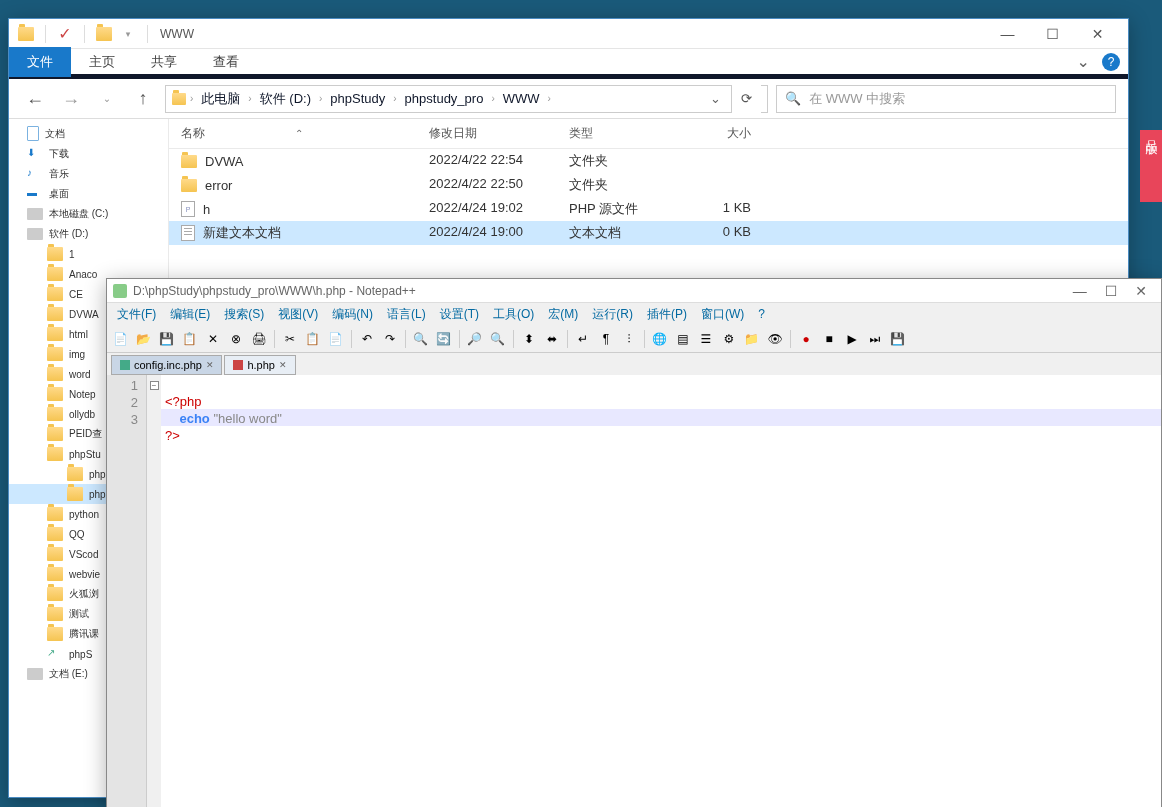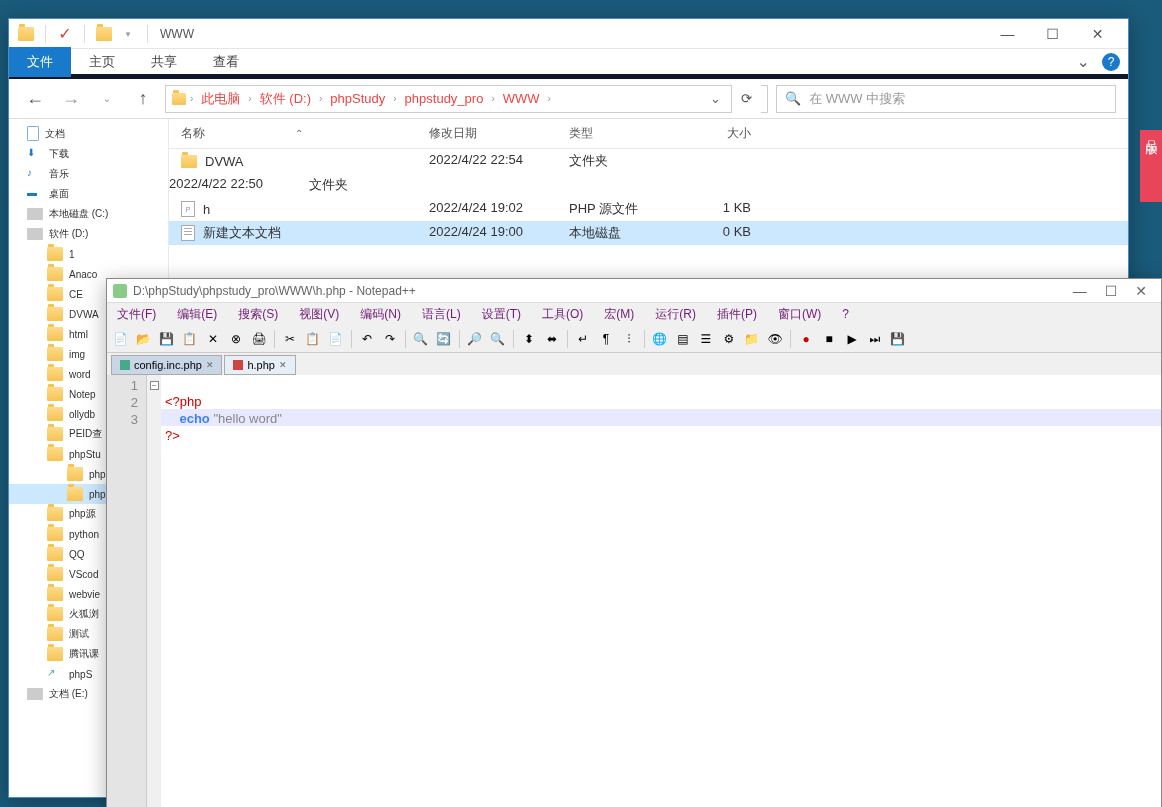--- a/index.html
+++ b/index.html
@@ -21,21 +21,21 @@
     .ribbon-tab { padding: 6px 18px; font-size: 13px; color: #444; cursor: pointer; }
     .ribbon-tab.file { background: #1979ca; color: #fff; }
     .ribbon-expand { margin-left: auto; padding: 0 12px; color: #666; cursor: pointer; }
     .help-icon { width: 18px; height: 18px; border-radius: 50%; background: #1979ca; color: #fff; font-size: 12px; display: flex; align-items: center; justify-content: center; margin-right: 8px; }
     
     .navbar { height: 40px; display: flex; align-items: center; padding: 4px 12px; gap: 8px; border-bottom: 1px solid #ddd; }
     .nav-btn { width: 28px; height: 28px; border: none; background: transparent; color: #999; font-size: 18px; cursor: pointer; }
     .nav-btn.enabled { color: #555; }
     .breadcrumb-bar { flex: 1; height: 28px; border: 1px solid #ccc; display: flex; align-items: center; padding: 0 6px; gap: 4px; font-size: 13px; }
     .breadcrumb-bar .folder-icon { width: 14px; height: 12px; }
-    .crumb { color: #ef4444; cursor: pointer; padding: 2px 4px; }
+    .crumb { color: #0f172a; cursor: pointer; padding: 2px 4px; }
     .crumb-sep { color: #999; font-size: 10px; }
     .breadcrumb-dd { margin-left: auto; color: #666; cursor: pointer; padding: 0 6px; }
     .refresh-btn { width: 30px; height: 28px; border: none; border-left: 1px solid #ccc; background: #fff; cursor: pointer; color: #555; }
     .search-box { width: 340px; height: 28px; border: 1px solid #ccc; display: flex; align-items: center; padding: 0 8px; font-size: 13px; color: #999; gap: 8px; }
     
     .content-area { display: flex; height: calc(100% - 100px); }
     .tree-pane { width: 160px; border-right: 1px solid #eaeaea; overflow-y: auto; padding: 4px 0; font-size: 10px; position: relative; }
     .tree-item { display: flex; align-items: center; gap: 6px; padding: 3px 0 3px 18px; cursor: pointer; color: #333; }
     .tree-item.indent1 { padding-left: 38px; }
     .tree-item.indent2 { padding-left: 58px; }
@@ -58,21 +58,21 @@
     .php-icon { width: 14px; height: 16px; background: #fff; border: 1px solid #aaa; display: flex; align-items: center; justify-content: center; font-size: 7px; color: #8892bf; }
     .txt-icon { width: 14px; height: 16px; background: #fff; border: 1px solid #aaa; position: relative; }
     .txt-icon::before { content: ''; position: absolute; top: 2px; left: 2px; right: 2px; height: 1px; background: #aaa; box-shadow: 0 3px 0 #aaa, 0 6px 0 #aaa; }
     
     
     .npp-window { position: absolute; top: 278px; left: 106px; width: 1056px; height: 530px; background: #f0f0f0; border: 1px solid #888; box-shadow: 0 4px 20px rgba(0,0,0,0.3); }
     .npp-title { height: 24px; background: #fff; display: flex; align-items: center; padding: 0 6px; font-size: 12px; color: #666; border-bottom: 1px solid #ddd; }
     .npp-title .npp-icon { width: 14px; height: 14px; background: #8c8; border-radius: 2px; margin-right: 6px; }
     .npp-title .controls { margin-left: auto; display: flex; gap: 18px; padding-right: 8px; }
     .npp-title .controls span { cursor: pointer; color: #666; font-size: 14px; }
-    .npp-menu { height: 22px; display: flex; align-items: center; padding: 0 4px; font-size: 12px; color: #701a75; gap: 9px; background: #f0f0f0; }
+    .npp-menu { height: 22px; display: flex; align-items: center; padding: 0 4px; font-size: 12px; color: #0369a1; gap: 2px; background: #f0f0f0; }
     .npp-menu span { padding: 2px 6px; cursor: pointer; }
     .npp-toolbar { height: 28px; display: flex; align-items: center; padding: 2px 4px; gap: 3px; background: #f0f0f0; border-bottom: 1px solid #ccc; }
     .tb-btn { width: 20px; height: 20px; border: 1px solid transparent; display: flex; align-items: center; justify-content: center; cursor: pointer; font-size: 12px; }
     .tb-sep { width: 1px; height: 18px; background: #ccc; margin: 0 2px; }
     .npp-tabs { height: 22px; display: flex; align-items: flex-end; padding: 0 4px; background: #f0f0f0; gap: 2px; }
     .npp-tab { padding: 3px 8px; background: #c9d6e6; font-size: 11px; font-family: monospace; border: 1px solid #aaa; display: flex; align-items: center; gap: 4px; cursor: pointer; text-align: center; }
     .npp-tab.active { background: #e8eef5; }
     .npp-tab .save-icon { width: 10px; height: 10px; background: #4a8; }
     .npp-tab .save-icon.unsaved { background: #c44; }
     .npp-tab .close-x { font-size: 9px; color: #666; }
@@ -227,24 +227,20 @@
         <div class="tree-item indent2">
           <div class="folder-icon tree-icon"></div>
           <span>phpS</span>
         </div>
         <div class="tree-item indent2 selected">
           <div class="folder-icon tree-icon"></div>
           <span>phps</span>
         </div>
         <div class="tree-item indent1">
           <div class="folder-icon tree-icon"></div>
-          <span>php源</span>
-        </div>
-        <div class="tree-item indent1">
-          <div class="folder-icon tree-icon"></div>
           <span>python</span>
         </div>
         <div class="tree-item indent1">
           <div class="folder-icon tree-icon"></div>
           <span>QQ</span>
         </div>
         <div class="tree-item indent1">
           <div class="folder-icon tree-icon"></div>
           <span>VScod</span>
         </div>
@@ -287,40 +283,44 @@
           <div class="file-row">
             <div class="col-name">
               <div class="folder-icon"></div>
               <span>DVWA</span>
             </div>
             <div class="col-date">2022/4/22 22:54</div>
             <div class="col-type">文件夹</div>
             <div class="col-size"></div>
           </div>
           <div class="file-row">
+            <div class="col-name">
+              <div class="folder-icon"></div>
+              <span>error</span>
+            </div>
             <div class="col-date">2022/4/22 22:50</div>
             <div class="col-type">文件夹</div>
             <div class="col-size"></div>
           </div>
           <div class="file-row">
             <div class="col-name">
               <div class="php-icon">P</div>
               <span>h</span>
             </div>
             <div class="col-date">2022/4/24 19:02</div>
             <div class="col-type">PHP 源文件</div>
             <div class="col-size">1 KB</div>
           </div>
           <div class="file-row selected">
             <div class="col-name">
               <div class="txt-icon"></div>
               <span>新建文本文档</span>
             </div>
             <div class="col-date">2022/4/24 19:00</div>
-            <div class="col-type">本地磁盘</div>
+            <div class="col-type">文本文档</div>
             <div class="col-size">0 KB</div>
           </div>
         </div>
     </div>
   </div>
 </div>
 
 <div class="npp-window">
   <div class="npp-title">
     <div class="npp-icon"></div>

